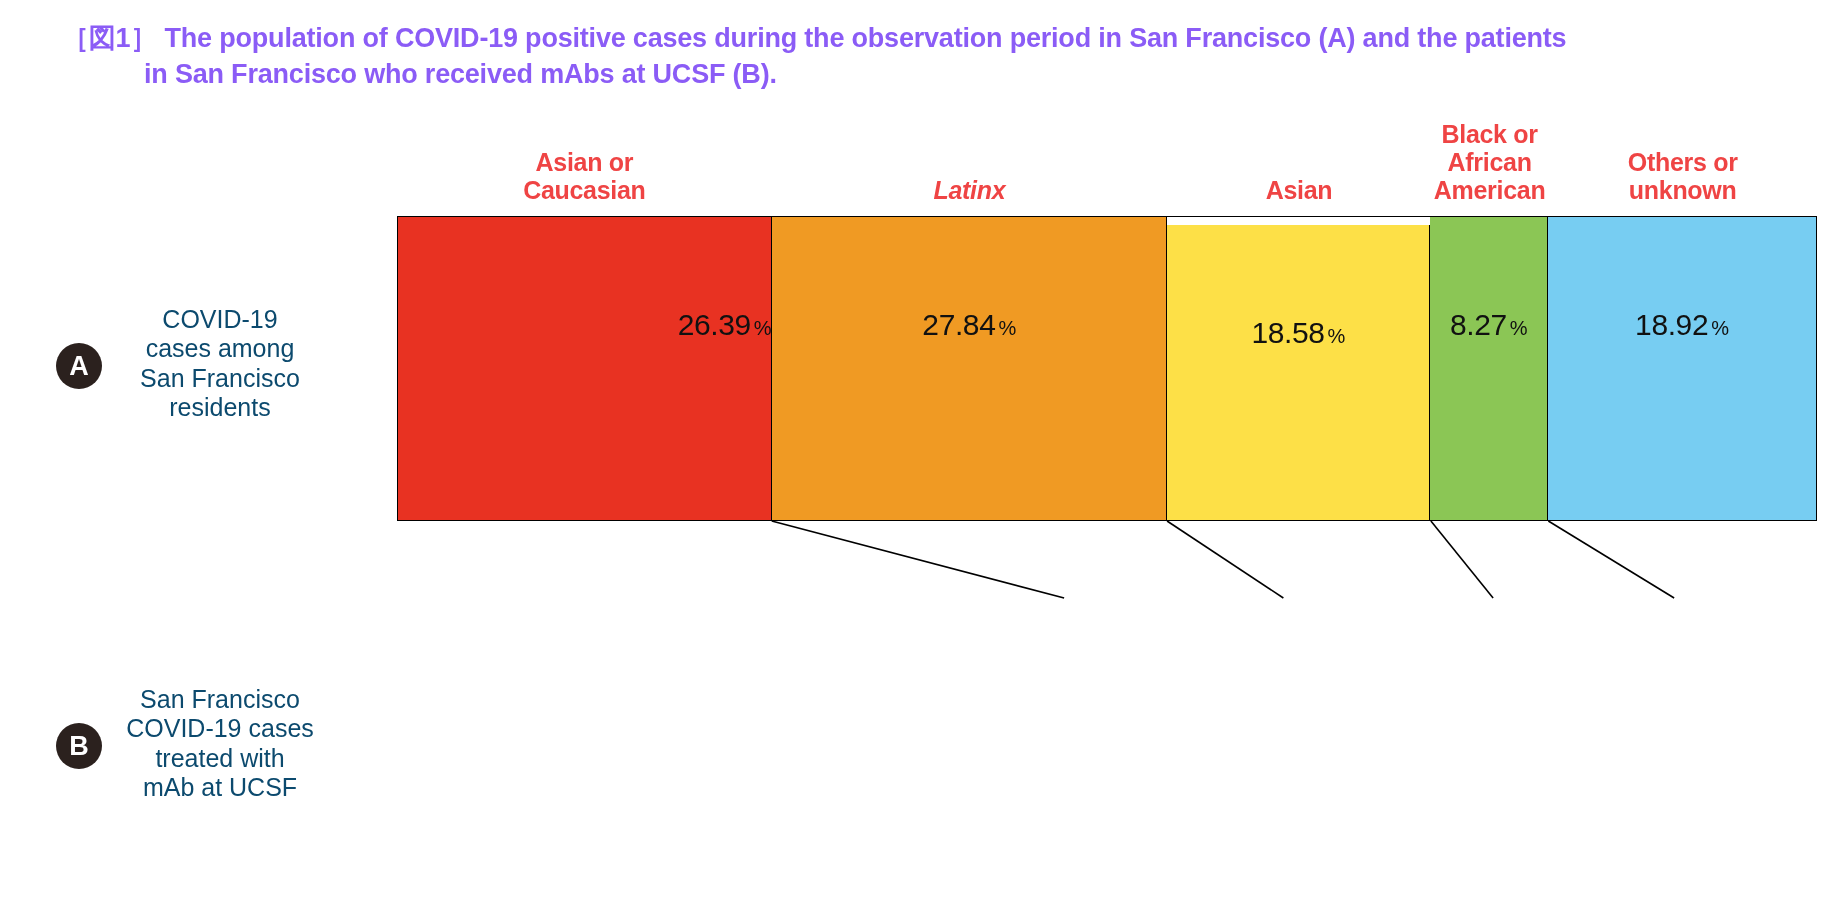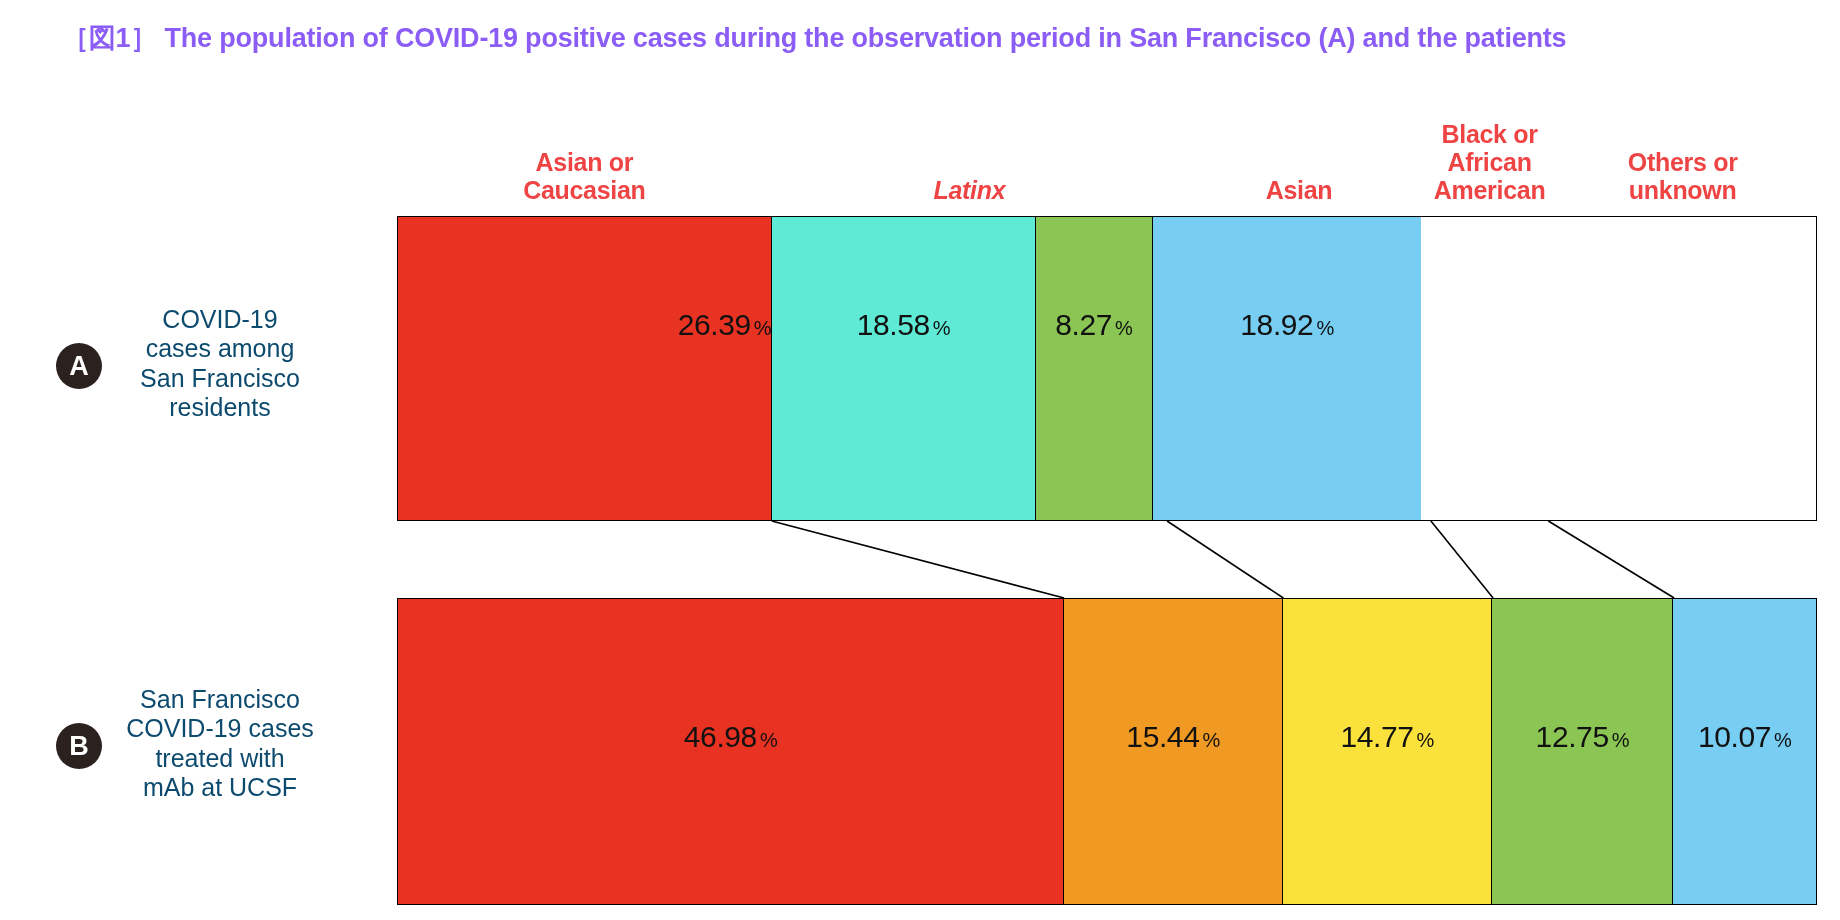--- a/index.html
+++ b/index.html
@@ -144,20 +144,21 @@
   }
 </style>
 </head>
 <body>
 
 <div id="figure-title">
   <span class="title-indent">
     <span>［図1］</span>
     <span>The population of COVID-19 positive cases during the observation period in San Francisco (A) and the patients</span>
   </span>
+  <span class="title-line2">in San Francisco who received mAbs at UCSF (B).</span>
 </div>
 
 <div class="col-headers" id="col-headers">
     <div class="col-header" style="left: 187.369px;">Asian or
 Caucasian</div>
     <div class="col-header" style="left: 572.402px; font-style: italic;">Latinx</div>
     <div class="col-header" style="left: 901.984px;">Asian</div>
     <div class="col-header" style="left: 1092.62px;">Black or
 African
 American</div>
@@ -175,46 +176,32 @@
 <div class="row-label-block" id="row-label-b">San Francisco
 COVID-19 cases
 treated with
 mAb at UCSF</div>
 
 <div id="chart-area">
   <div class="bar-row" id="bar-row-a">
       <div class="bar-seg" style="width: 26.39%; background: rgb(232, 50, 34); justify-content: flex-end;">
         <span class="seg-value">26.39<span class="pct">%</span></span>
       </div>
-      <div class="bar-seg" style="width: 18.58%; background: #5eead4;">
+      <div class="bar-seg" style="width: 27.84%; background: rgb(240, 154, 35);">
+        <span class="seg-value">27.84<span class="pct">%</span></span>
+      </div>
+      <div class="bar-seg" style="width: 18.58%; background: #fde047; margin-top: 8px;">
         <span class="seg-value">18.58<span class="pct">%</span></span>
       </div>
       <div class="bar-seg" style="width: 8.27%; background: rgb(139, 198, 85);">
         <span class="seg-value">8.27<span class="pct">%</span></span>
       </div>
       <div class="bar-seg" style="width: 18.92%; background: rgb(119, 205, 242);">
         <span class="seg-value">18.92<span class="pct">%</span></span>
       </div>
     </div>
   <svg id="connector-svg">
       <line x1="374.73800000000006" y1="0" x2="667.116" y2="77" stroke="#000000" stroke-width="1.6"></line>
       <line x1="770.066" y1="0" x2="886.3639999999999" y2="77" stroke="#000000" stroke-width="1.6"></line>
       <line x1="1033.902" y1="0" x2="1096.098" y2="77" stroke="#000000" stroke-width="1.6"></line>
       <line x1="1151.336" y1="0" x2="1277.148" y2="77" stroke="#000000" stroke-width="1.6"></line>
     </svg>
-  <div class="bar-row" id="bar-row-b">
-      <div class="bar-seg" style="width: 46.98%; background: rgb(232, 50, 34);">
-        <span class="seg-value">46.98<span class="pct">%</span></span>
-      </div>
-      <div class="bar-seg" style="width: 15.44%; background: rgb(240, 154, 35);">
-        <span class="seg-value">15.44<span class="pct">%</span></span>
-      </div>
-      <div class="bar-seg" style="width: 14.77%; background: rgb(250, 225, 60);">
-        <span class="seg-value">14.77<span class="pct">%</span></span>
-      </div>
-      <div class="bar-seg" style="width: 12.75%; background: rgb(139, 198, 85);">
-        <span class="seg-value">12.75<span class="pct">%</span></span>
-      </div>
-      <div class="bar-seg" style="width: 10.07%; background: rgb(119, 205, 242);">
-        <span class="seg-value">10.07<span class="pct">%</span></span>
-      </div>
-    </div>
 </div>
 
 </body></html>

